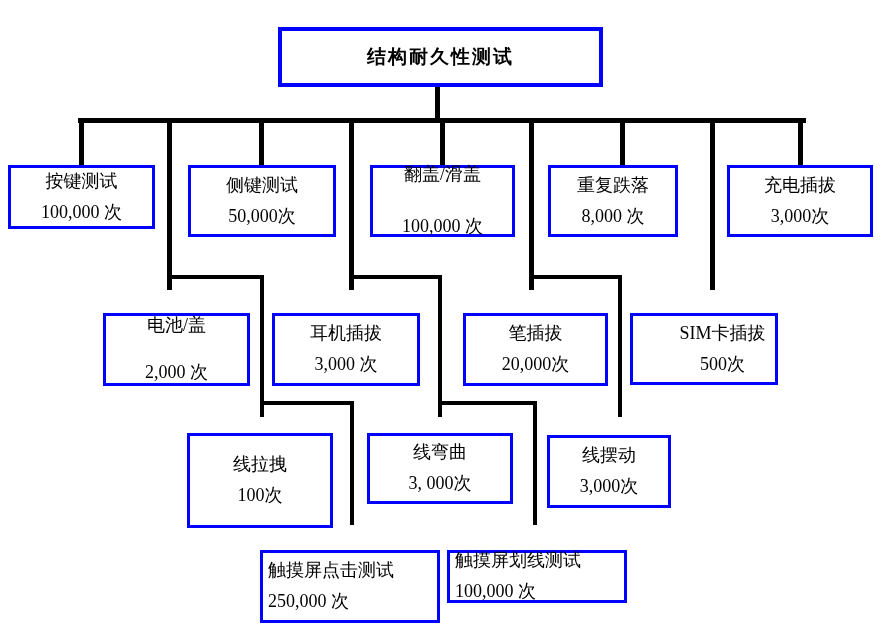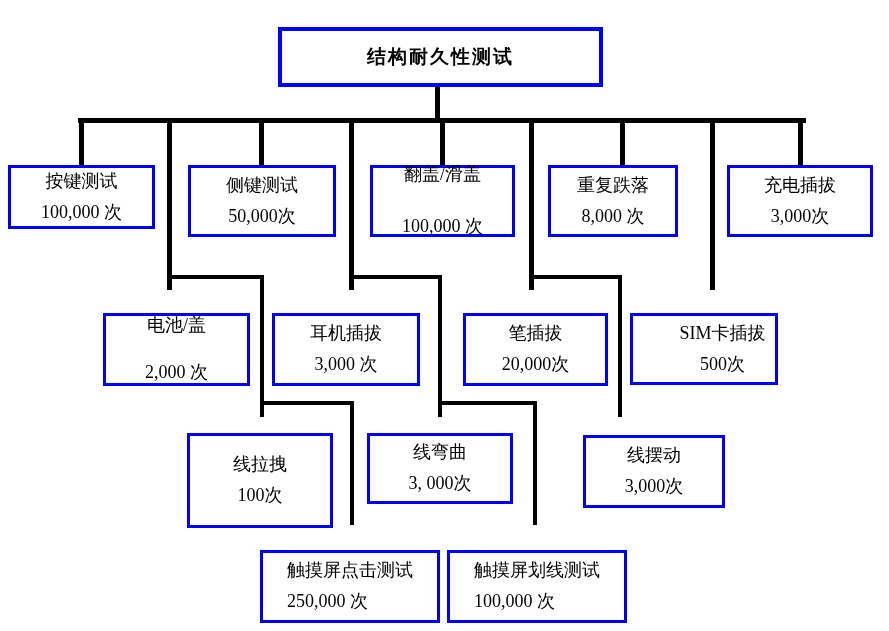--- a/index.html
+++ b/index.html
@@ -39,21 +39,21 @@
     white-space: nowrap;
   }
   .node.root {
     border-width: 4px;
     font-size: 19px;
     font-weight: bold;
     letter-spacing: 2px;
   }
   .node.align-left {
     align-items: flex-start;
-    padding-left: 24px;
+    padding-left: 5px;
     text-align: left;
   }
 </style>
 </head>
 <body>
 
 <div class="canvas">
 
   <div class="line" style="left:435px; top:87px; width:5px; height:35px;"></div>
 
@@ -127,27 +127,27 @@
   </div>
 
   <div class="node" style="left:187px; top:433px; width:146px; height:95px;">
     <div class="node-title">线拉拽</div>
     <div class="node-count">100次</div>
   </div>
   <div class="node" style="left:367px; top:433px; width:146px; height:71px;">
     <div class="node-title">线弯曲</div>
     <div class="node-count">3, 000次</div>
   </div>
-  <div class="node" style="left:547px; top:435px; width:142px; height:73px;margin-left:36px;">
+  <div class="node" style="left:547px; top:435px; width:124px; height:73px;">
     <div class="node-title">线摆动</div>
     <div class="node-count">3,000次</div>
   </div>
 
   <div class="node align-left" style="left:260px; top:550px; width:180px; height:73px;">
     <div class="node-title">触摸屏点击测试</div>
     <div class="node-count">250,000 次</div>
   </div>
-  <div class="node align-left" style="left:447px; top:550px; width:180px; height:73px;">
+  <div class="node align-left" style="left:447px; top:550px; width:180px; height:53px;">
     <div class="node-title">触摸屏划线测试</div>
     <div class="node-count">100,000 次</div>
   </div>
 
 </div>
 
 </body></html>

